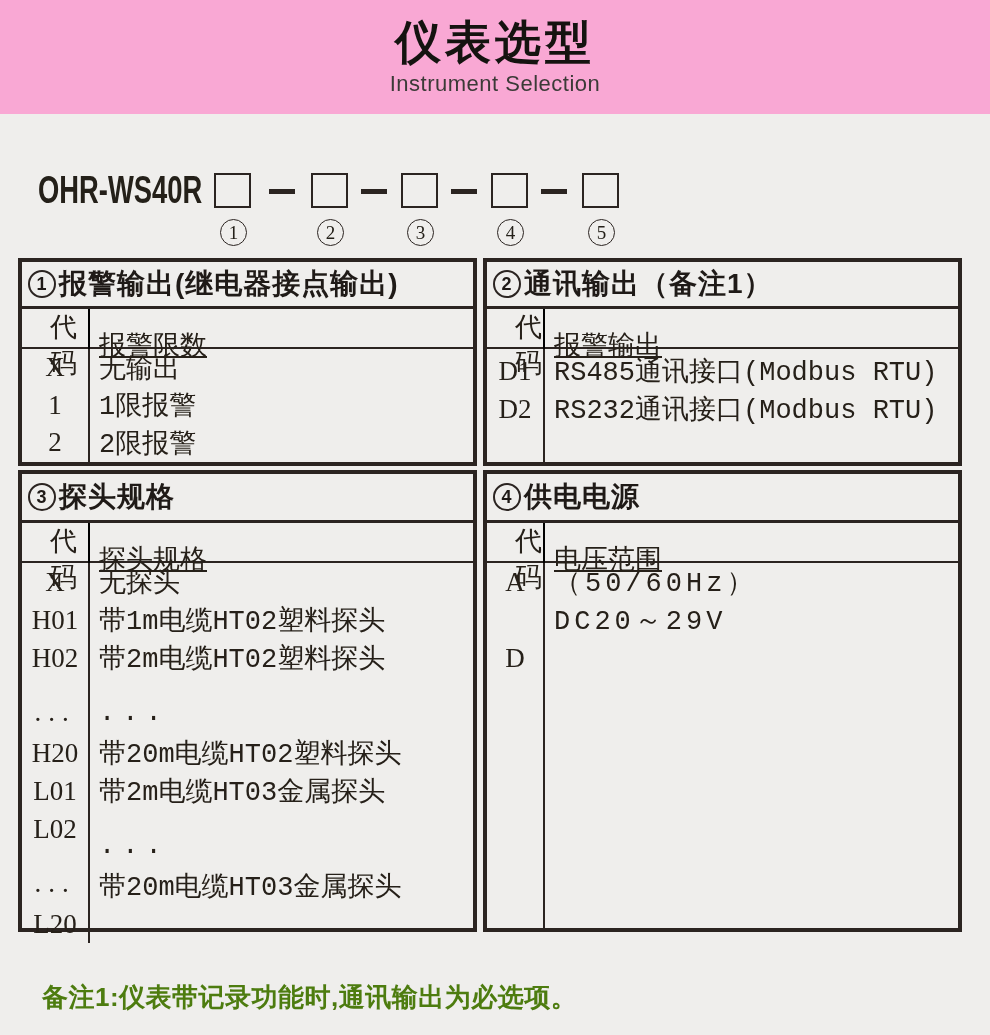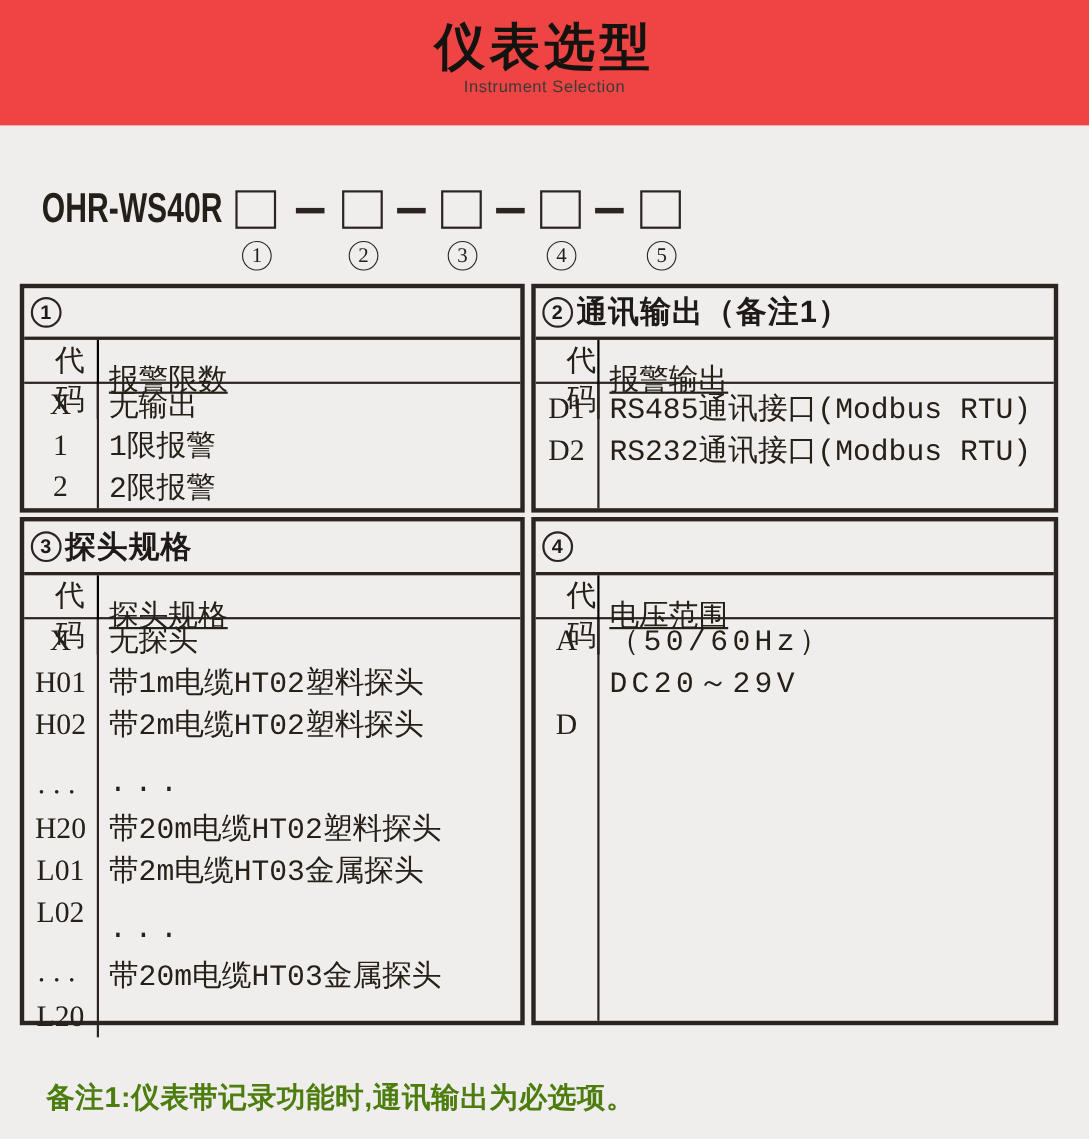--- a/index.html
+++ b/index.html
@@ -1,22 +1,22 @@
 <!DOCTYPE html>
 <html><head>
 <meta charset="utf-8">
 <style>
   html,body{margin:0;padding:0;background:#efeeec;}
   .page{position:relative;width:990px;height:1035px;background:#efeeec;
         font-family:"Liberation Sans","DejaVu Sans",sans-serif;color:#221d1b;overflow:hidden;}
 
   
-  .band{position:absolute;left:0;top:0;width:990px;height:114px;background:#ef4444;text-align:center;}
+  .band{position:absolute;left:0;top:0;width:990px;height:114px;background:#f9a8d4;text-align:center;}
   .title{padding-top:17px;font-size:46px;font-weight:bold;letter-spacing:4px;color:#151310;line-height:1.1;}
-  .subtitle{font-size:15px;color:#3b3a37;margin-top:3px;letter-spacing:0.5px;}
+  .subtitle{font-size:22px;color:#3b3a37;margin-top:3px;letter-spacing:0.5px;}
 
   
   .prefix{position:absolute;left:38px;top:171px;font-size:38px;font-weight:bold;letter-spacing:0px;
           transform:scaleX(0.72);transform-origin:left center;white-space:nowrap;color:#242019;
           font-family:"Liberation Sans","DejaVu Sans",sans-serif;line-height:38px;}
   .mbox{position:absolute;top:173px;width:33px;height:31px;border:2.5px solid #2b2421;background:transparent;}
   .mdash{position:absolute;top:189px;width:26px;height:5px;background:#2b2421;}
   .mcirc{position:absolute;top:219px;width:25px;height:25px;border:1.5px solid #2b2421;border-radius:50%;
          display:flex;align-items:center;justify-content:center;
          font-family:"Liberation Serif","DejaVu Serif",serif;font-size:19px;color:#242019;}
@@ -79,20 +79,21 @@
   <span class="mbox" style="left:582px"></span>
   <span class="mcirc" style="left:220px">1</span>
   <span class="mcirc" style="left:317px">2</span>
   <span class="mcirc" style="left:407px">3</span>
   <span class="mcirc" style="left:497px">4</span>
   <span class="mcirc" style="left:588px">5</span>
 
   <div class="tbl t-alarm">
     <div class="sec-h">
       <span class="hcirc">1</span>
+      <span>报警输出(继电器接点输出)</span>
     </div>
     <div class="code-row cols-l">
       <div class="c1">代码</div>
       <div class="c2">报警限数</div>
     </div>
     <div class="data cols-l">
       <div class="codes">
         <div class="drow">X</div>
         <div class="drow">1</div>
         <div class="drow">2</div>
@@ -156,20 +157,21 @@
         <div class="drow h38">带2m电缆HT03金属探头</div>
         <div class="drow h51 dots">...</div>
         <div class="drow h38">带20m电缆HT03金属探头</div>
       </div>
     </div>
   </div>
 
   <div class="tbl t-power">
     <div class="sec-h">
       <span class="hcirc">4</span>
+      <span>供电电源</span>
     </div>
     <div class="code-row cols-r">
       <div class="c1">代码</div>
       <div class="c2">电压范围</div>
     </div>
     <div class="data cols-r">
       <div class="codes">
         <div class="drow h38">A</div>
         <div class="drow h38"></div>
         <div class="drow h38">D</div>

